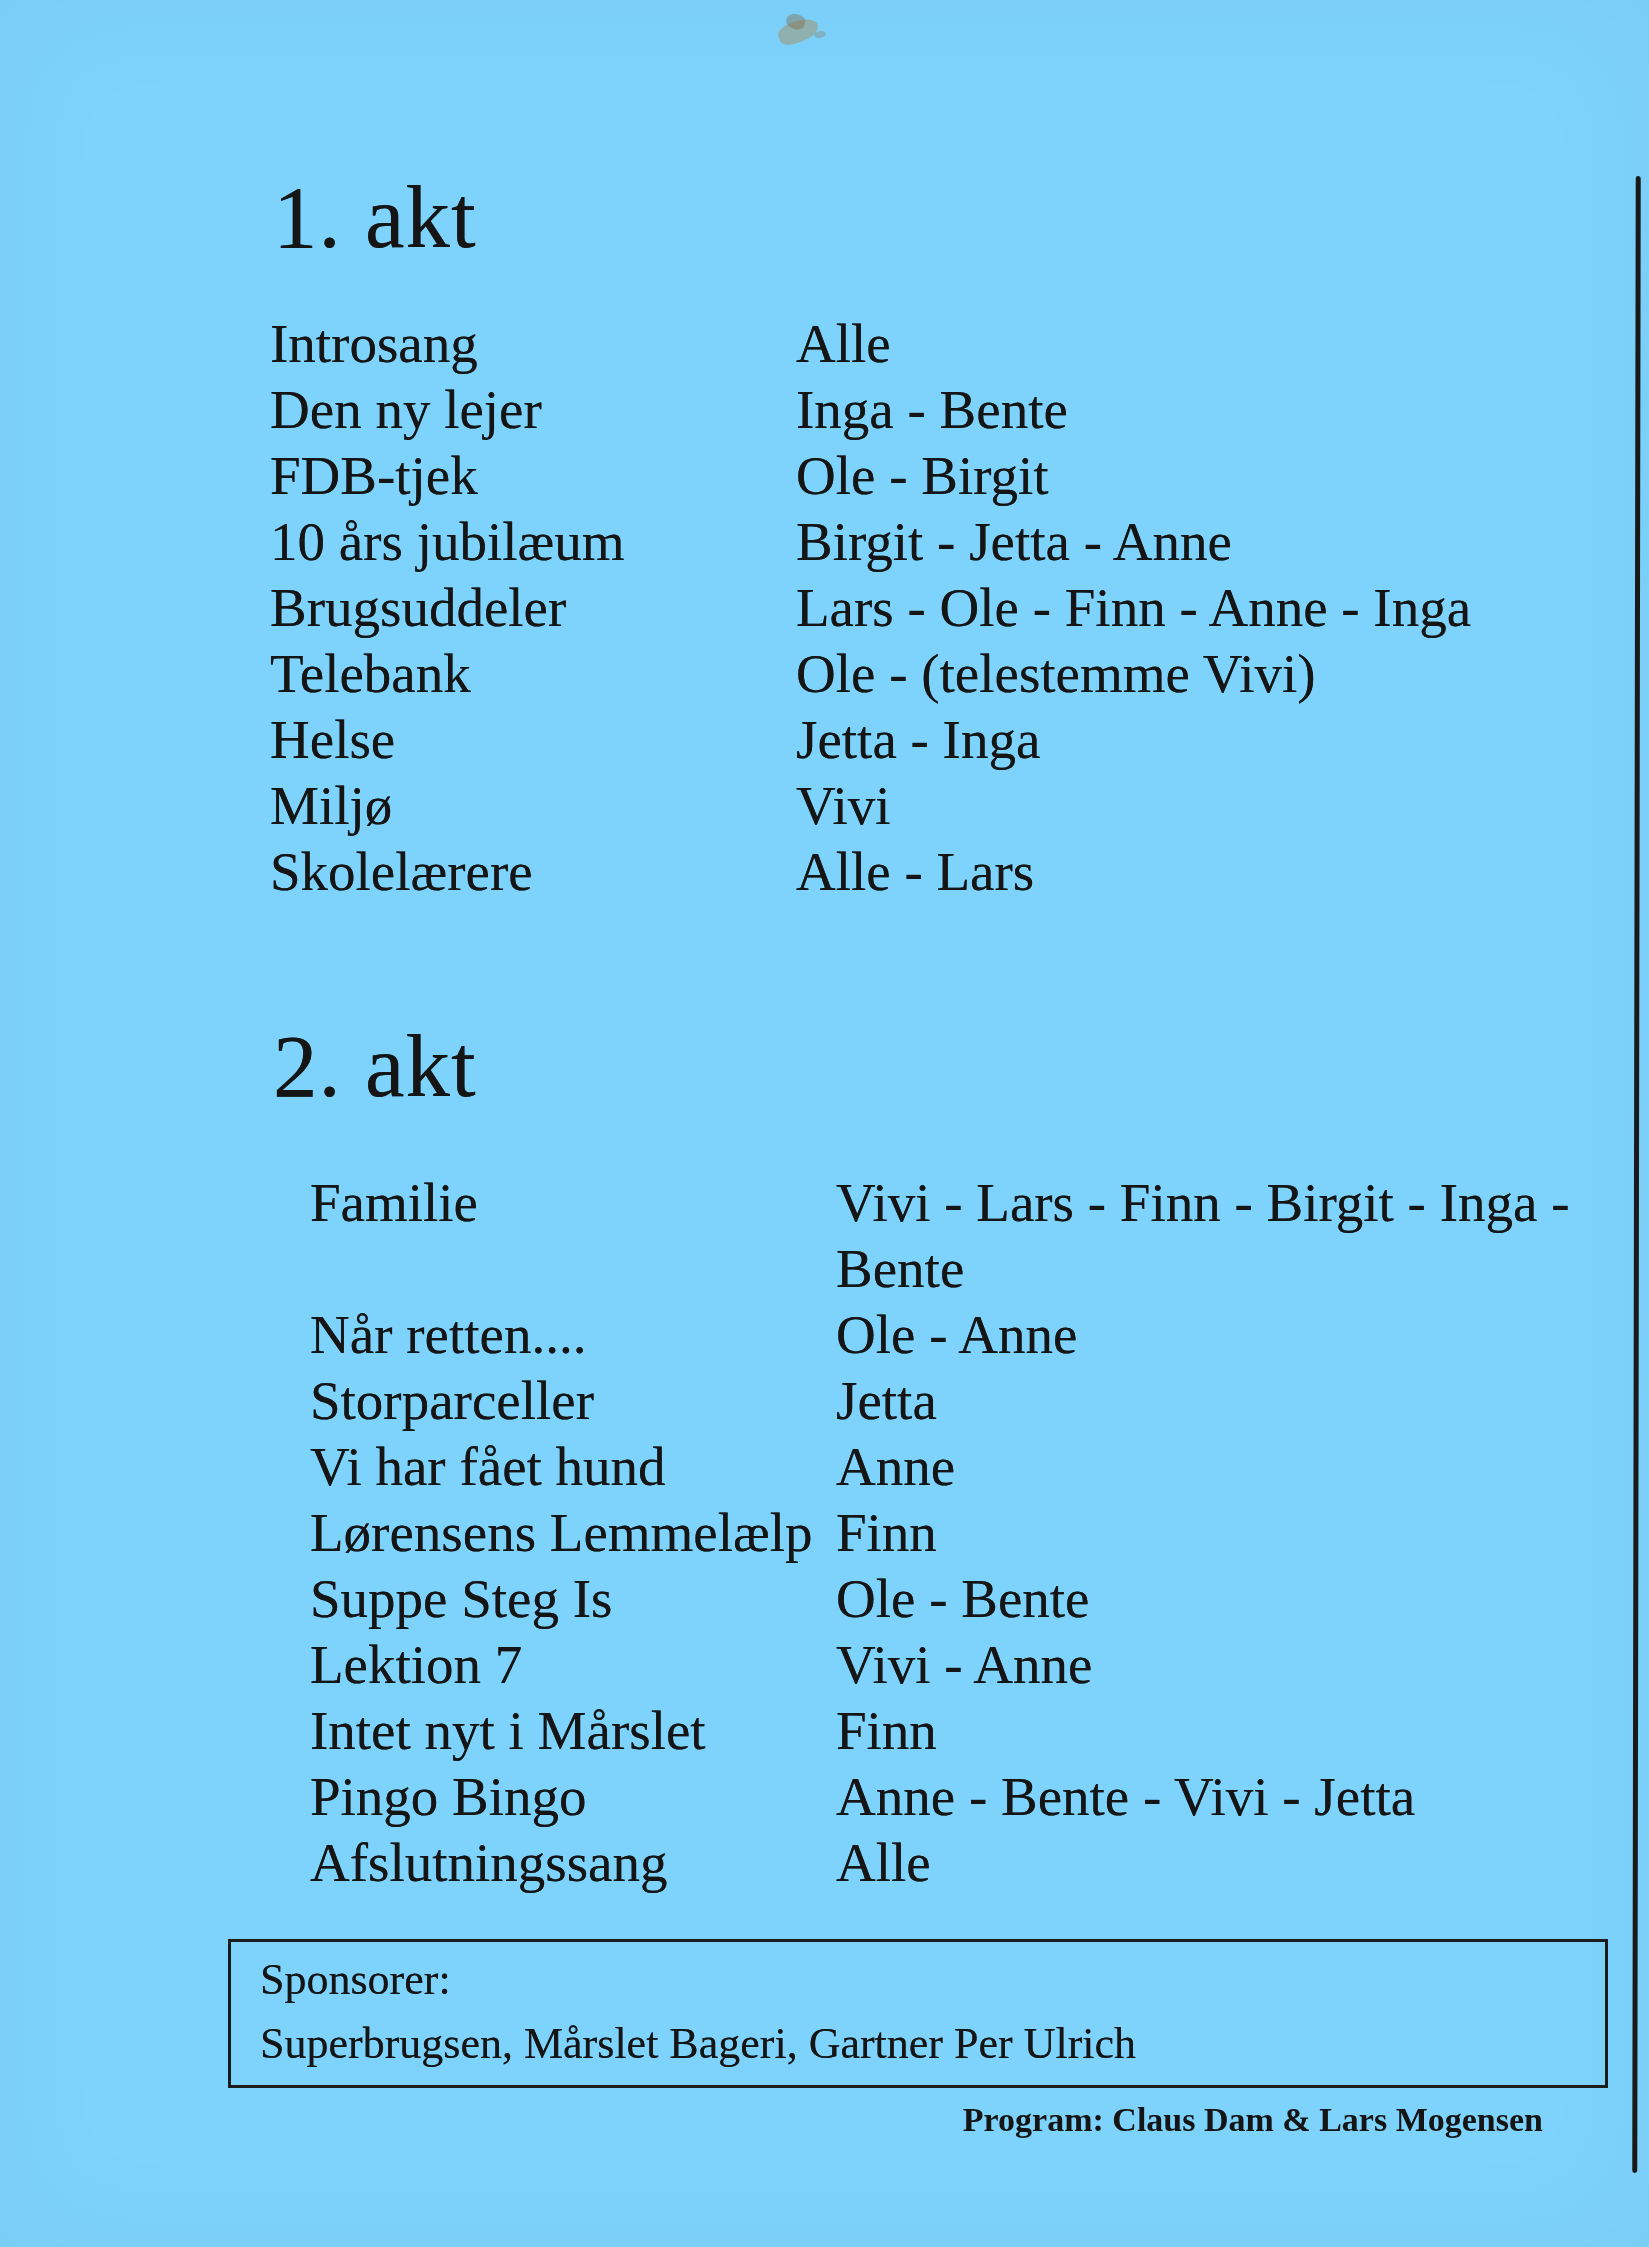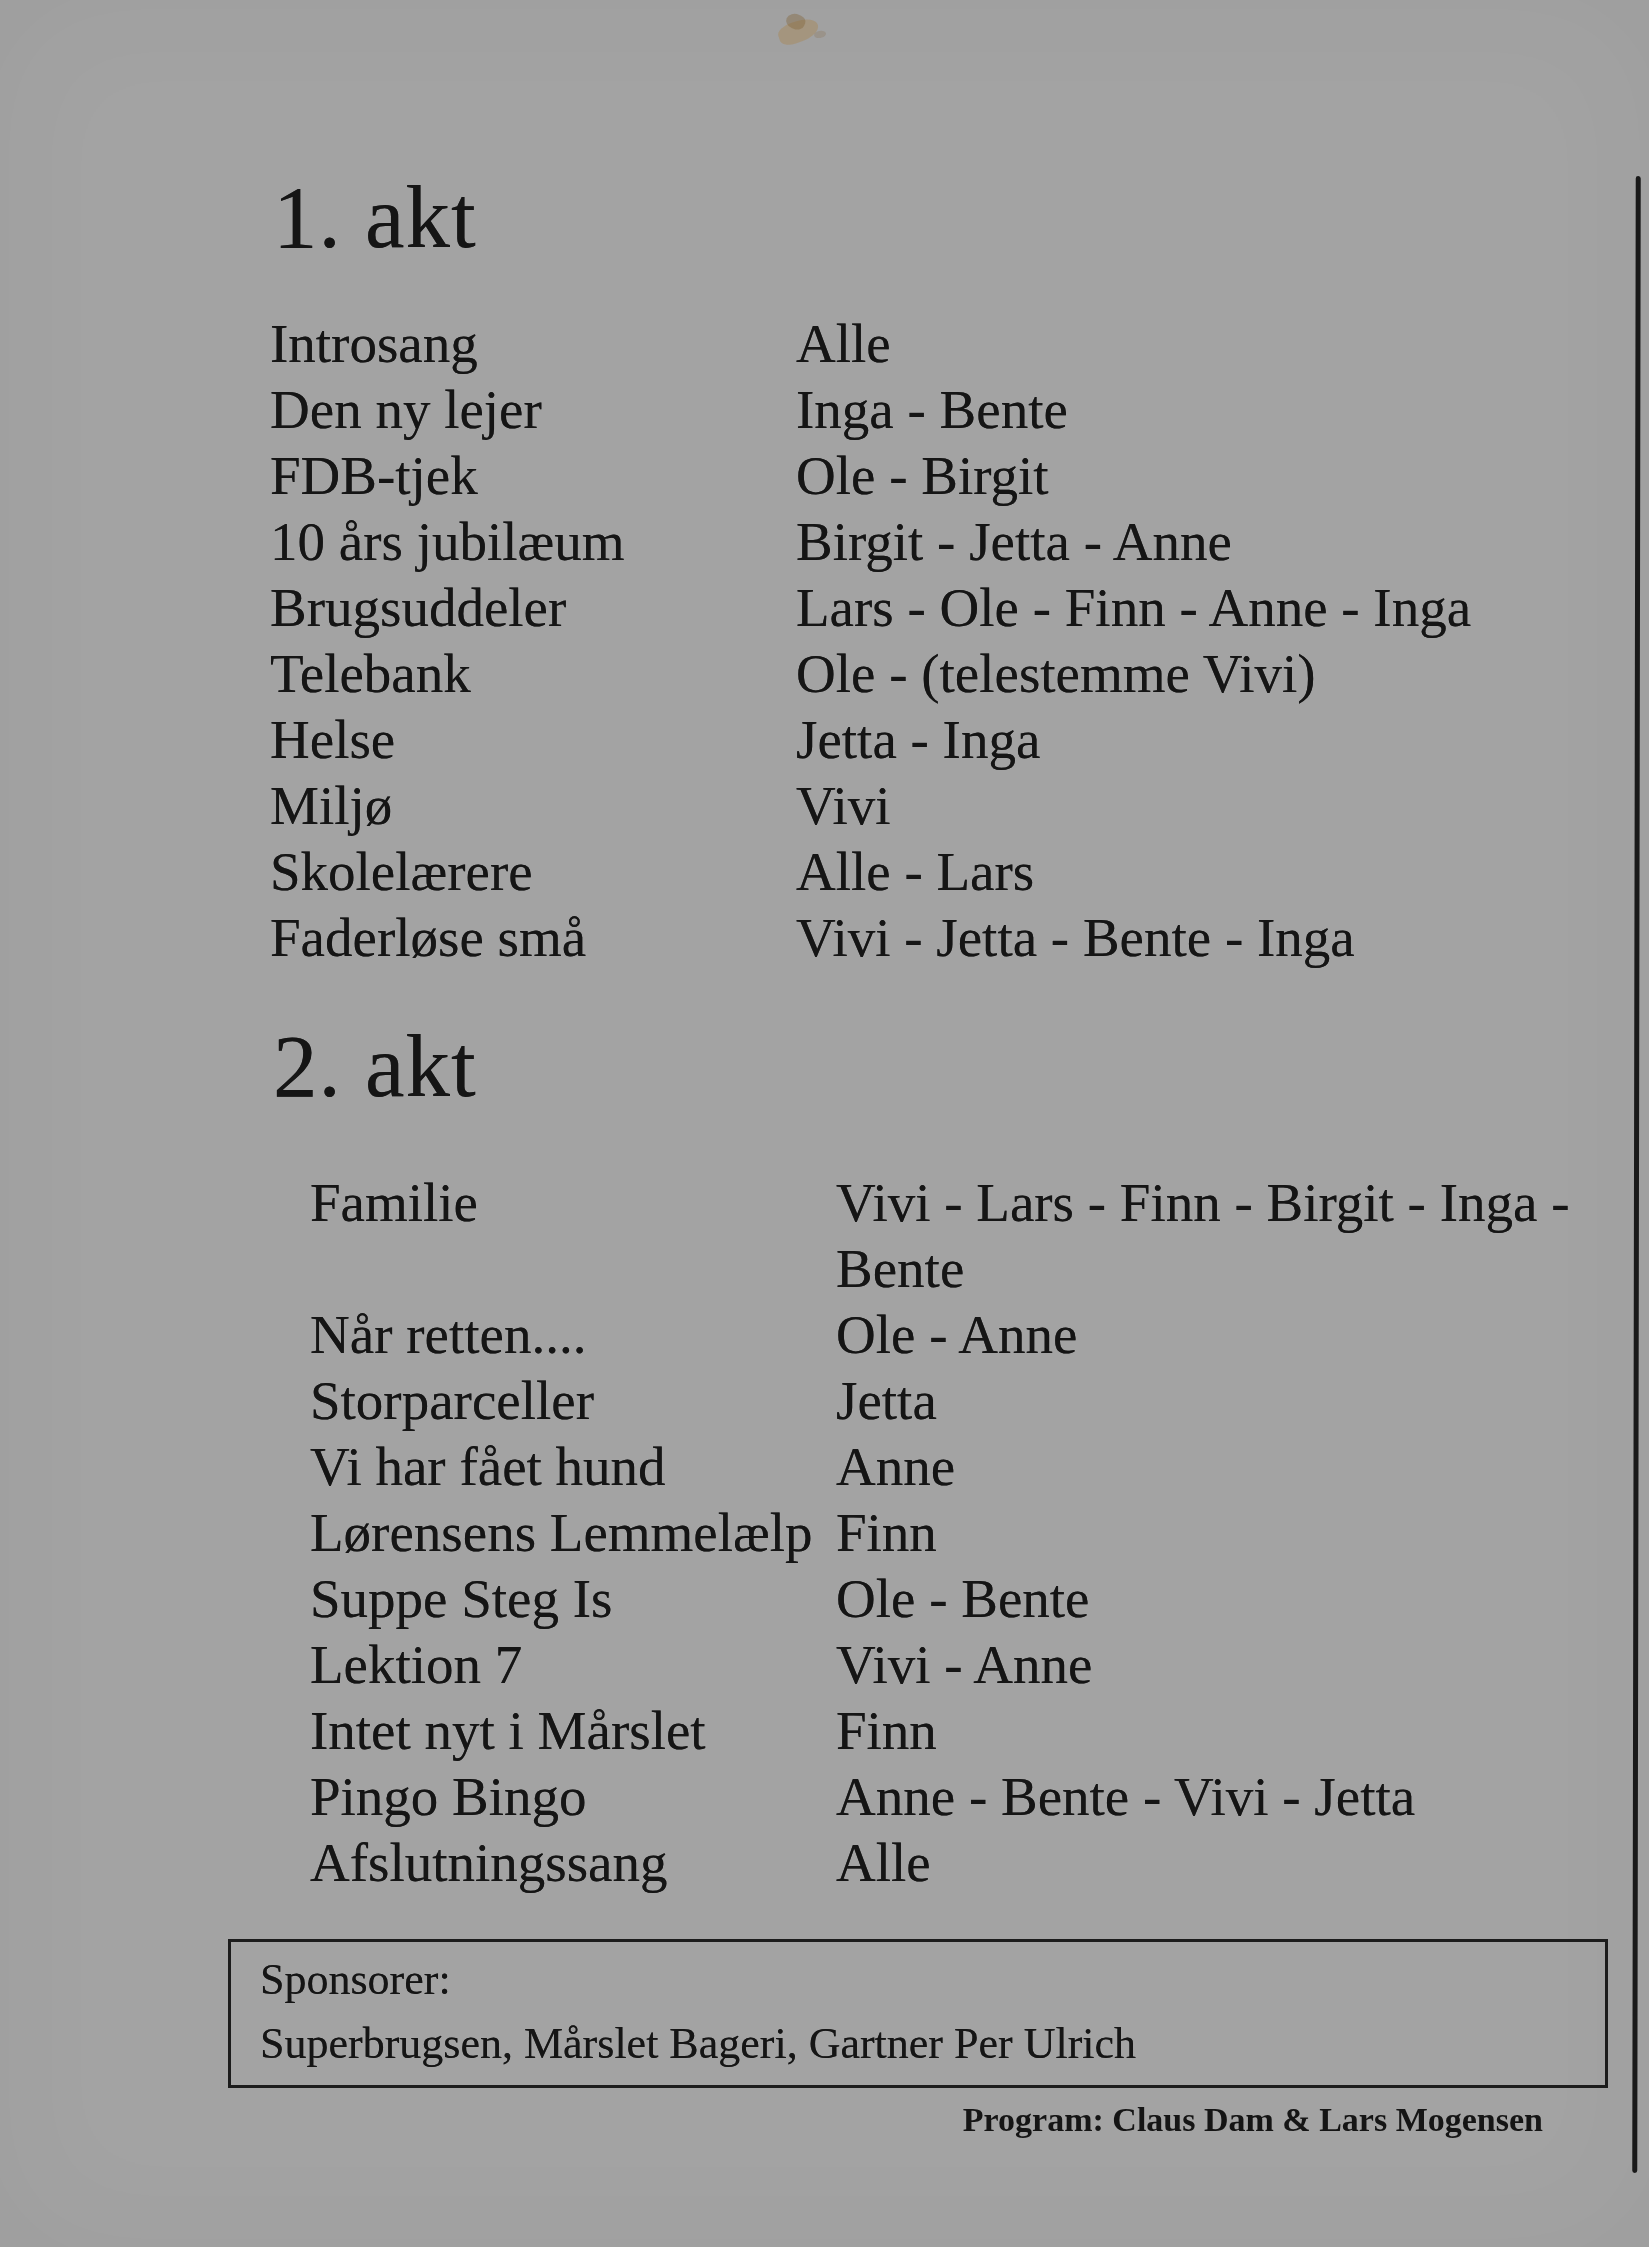--- a/index.html
+++ b/index.html
@@ -1,19 +1,19 @@
 <!DOCTYPE html>
 <html><head>
 <meta charset="utf-8">
 <style>
   html,body{margin:0;padding:0;background:#e8e7e5;}
   .page{
     position:relative;
     width:1649px;height:2248px;
-    background:#a3a3a3;
+    background:#7dd3fc;
     box-shadow:inset 0 0 135px rgba(0,0,0,0.035);
     overflow:hidden;
     font-family:"Liberation Serif","DejaVu Serif",serif;
     color:#151515;
   }
   .ink{ text-shadow:0 0 0.6px rgba(20,20,20,0.75); }
   .act-heading{
     position:absolute;left:273px;
     font-size:89px;line-height:1.1;
     letter-spacing:1px;white-space:pre;
@@ -110,24 +110,20 @@
       <span class="cast ink">Jetta - Inga</span>
     </div>
     <div class="row">
       <span class="song-title ink">Miljø</span>
       <span class="cast ink">Vivi</span>
     </div>
     <div class="row">
       <span class="song-title ink">Skolelærere</span>
       <span class="cast ink">Alle - Lars</span>
     </div>
-    <div class="row">
-      <span class="song-title ink">Faderløse små</span>
-      <span class="cast ink">Vivi - Jetta - Bente - Inga</span>
-    </div>
   </div>
 
   <div class="act-heading ink" id="act2-heading">2. akt</div>
 
   <div class="program-list" id="act2-list">
     <div class="row">
       <span class="song-title ink">Familie</span>
       <span class="cast ink">Vivi - Lars - Finn - Birgit - Inga -
 Bente</span>
     </div>

